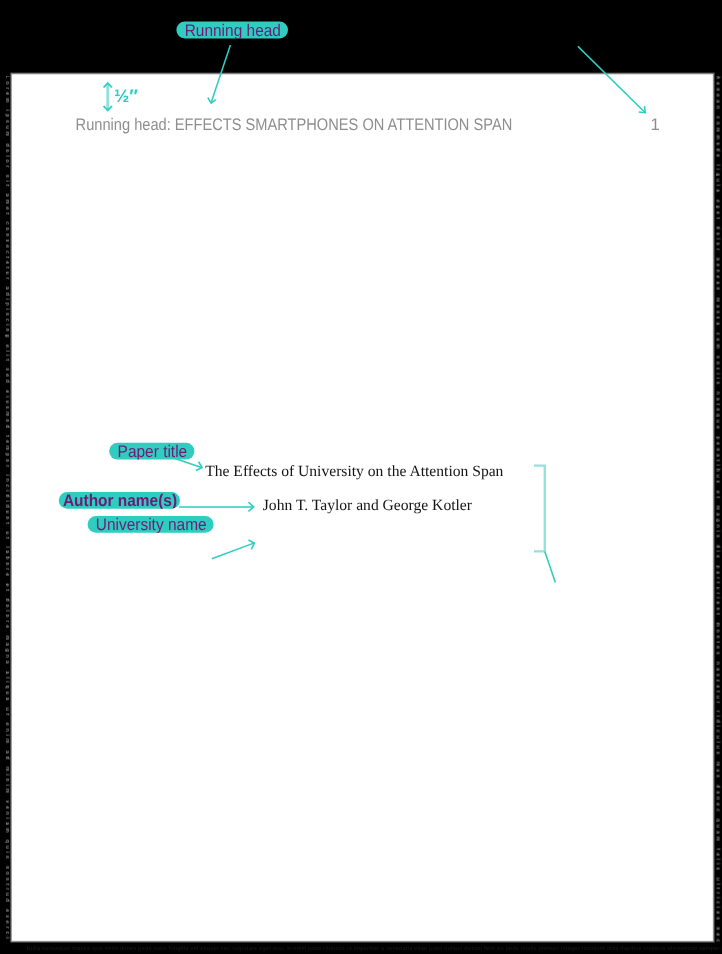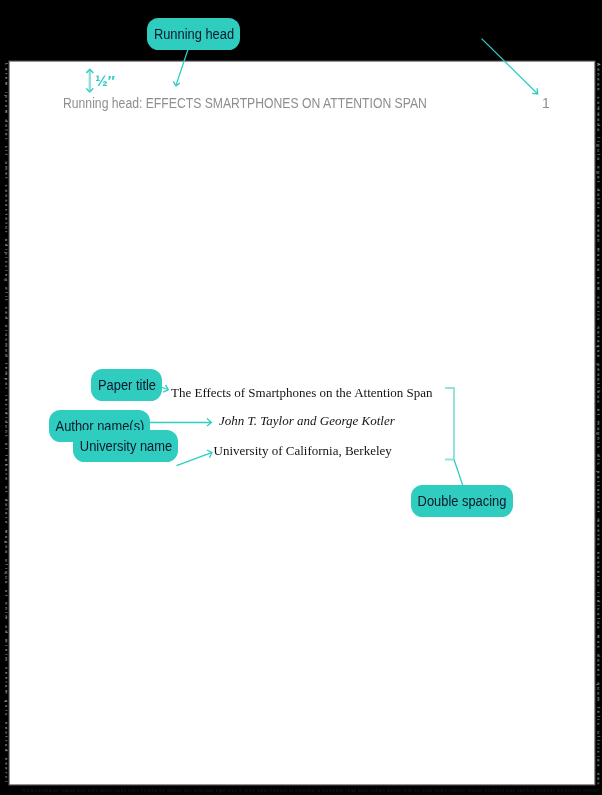--- a/index.html
+++ b/index.html
@@ -13,22 +13,22 @@
 
   .runhead{position:absolute;font-family:"Liberation Sans",sans-serif;
            color:#8e8e8e;font-size:14px;line-height:14px;white-space:nowrap;
            transform:scaleX(0.871);transform-origin:left top;}
   .pgnum{position:absolute;font-family:"Liberation Sans",sans-serif;
          color:#8e8e8e;font-size:14px;line-height:14px;white-space:nowrap;}
 
   .doc-line{position:absolute;font-family:"Liberation Serif",serif;
             color:#141414;font-size:13px;line-height:13px;white-space:nowrap;}
 
-  .badge{position:absolute;background:#2ECDC0;color:#0f172a;border-radius:11.5px;
-         height:32px;white-space:nowrap;overflow:hidden;}
+  .badge{position:absolute;background:#2ECDC0;color:#701a75;border-radius:11.5px;
+         height:14px;white-space:nowrap;overflow:hidden;}
   .badge > span{position:absolute;left:50%;top:50%;font-size:14px;line-height:14px;
          transform:translate(-50%,-51%) scaleX(0.92);display:block;white-space:nowrap;}
 
   .half{position:absolute;color:#2ECDC0;font-family:"Liberation Sans",sans-serif;
         font-size:15px;font-weight:bold;line-height:15px;white-space:nowrap;}
 
   svg.overlay{position:absolute;left:0;top:0;width:602px;height:795px;
               pointer-events:none;overflow:visible;}
 </style>
 </head>
@@ -44,23 +44,22 @@
     <g fill="#1b1b1b" font-family="Liberation Sans, sans-serif" font-size="4.6" letter-spacing="0.25">
       <text x="22" y="791.5">Nulla consequat massa quis enim donec pede justo fringilla vel aliquet nec vulputate eget arcu in enim justo rhoncus ut imperdiet a venenatis vitae justo nullam dictum felis eu pede mollis pretium integer tincidunt cras dapibus vivamus elementum semper nisi aenean vulputate eleifend tellus aenean leo ligula porttitor eu consequat vitae eleifend</text>
     </g>
   </svg>
 
   <div class="page"></div>
 
   <div class="runhead" style="left:63px;top:96px;">Running head: EFFECTS SMARTPHONES ON ATTENTION SPAN</div>
   <div class="pgnum" style="left:542px;top:96px;">1</div>
 
-  <div class="doc-line" style="left:171px;top:386px;">The Effects of Smartphones on the Attention Span</div>
-  <div class="doc-line" style="left:219px;top:414.3px;font-style:italic;">John T. Taylor and George Kotler</div>
-  <div class="doc-line" style="left:213.5px;top:444px;">University of California, Berkeley</div>
+  <div class="doc-line" style="left:171px;top:386px;">The Effects of University on the Attention Span</div>
+  <div class="doc-line" style="left:219px;top:414.3px;">John T. Taylor and George Kotler</div>
 
   <div class="half" style="left:95.2px;top:72.8px;">½″</div>
 
   <svg class="overlay" viewBox="0 0 602 795">
     <g fill="none" stroke="#2ECDC0" stroke-width="1.3" stroke-linecap="butt">
 
       <g>
         <line x1="89.8" y1="69.8" x2="89.8" y2="91.6" stroke="#8FE0D9" stroke-width="2.4"></line>
         <path d="M89.8,68.2 L93.9,72.5 L92.7,73.4 L89.8,70.4 L86.9,73.4 L85.7,72.5 Z" fill="#32CFC4" stroke="none"></path>
         <path d="M89.8,93.1 L93.9,88.8 L92.7,87.9 L89.8,90.9 L86.9,87.9 L85.7,88.8 Z" fill="#32CFC4" stroke="none"></path>
@@ -99,23 +98,20 @@
       </g>
     </g>
   </svg>
 
   <div class="badge" style="left:147px;top:18px;width:93px;">
       <span>Running head</span>
     </div>
   <div class="badge" style="left:91px;top:369px;width:71px;">
       <span>Paper title</span>
     </div>
-  <div class="badge" style="left:49px;top:410px;width:101px;">
+  <div class="badge" style="left:49px;top:410px;width:101px;font-weight:bold;">
       <span>Author name(s)</span>
     </div>
   <div class="badge" style="left:73px;top:430px;width:105px;">
       <span>University name</span>
     </div>
-  <div class="badge" style="left:411px;top:485px;width:102px;">
-      <span>Double spacing</span>
-    </div>
 
 </div>
 
 </body></html>

